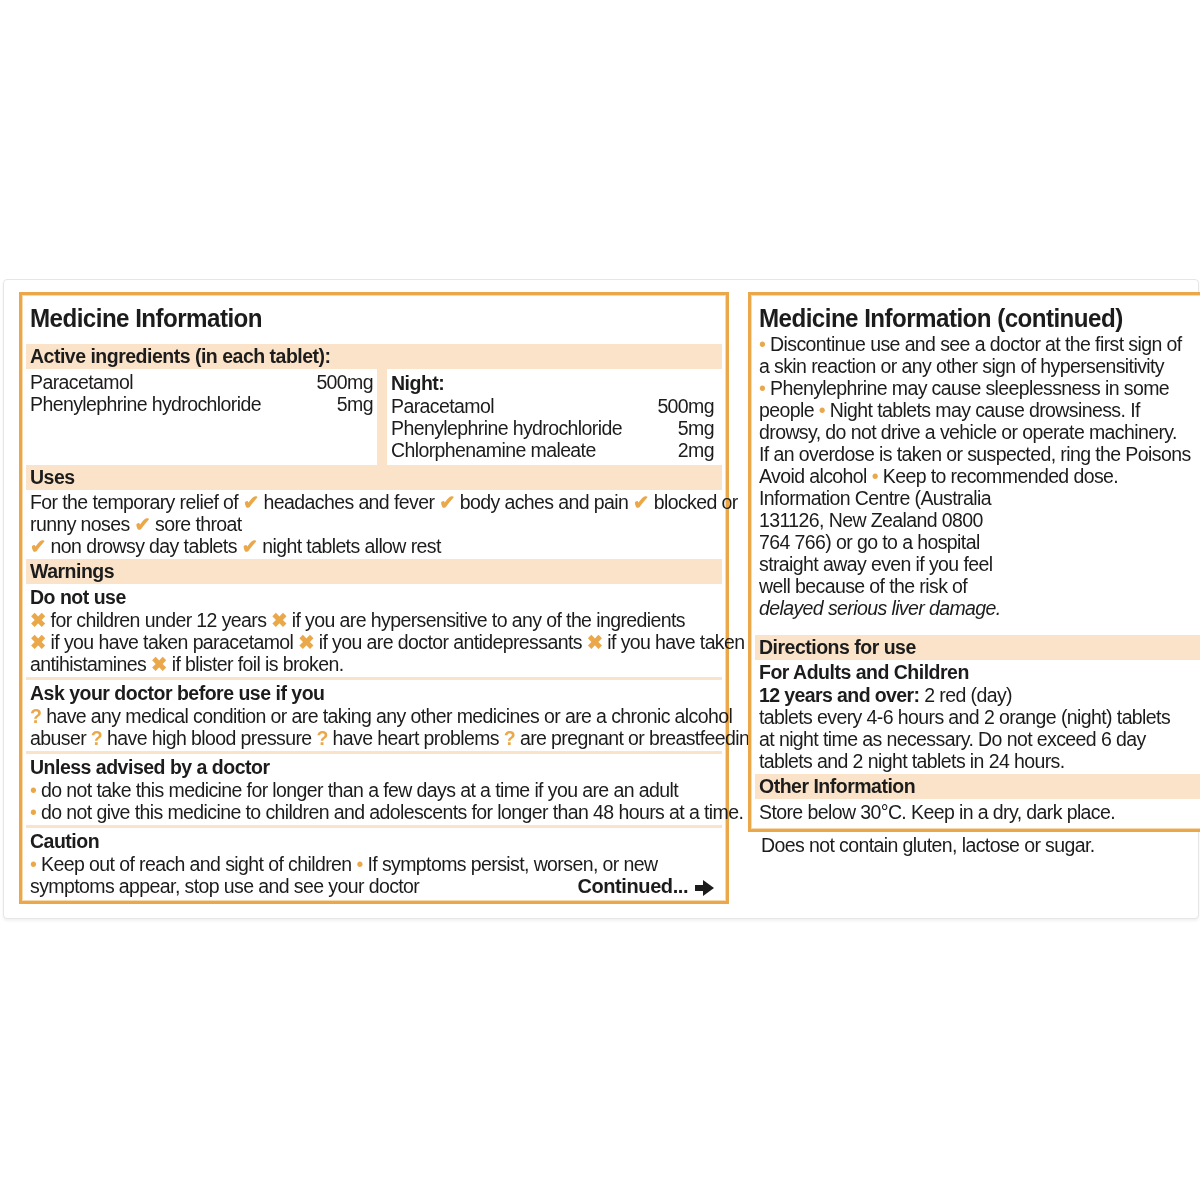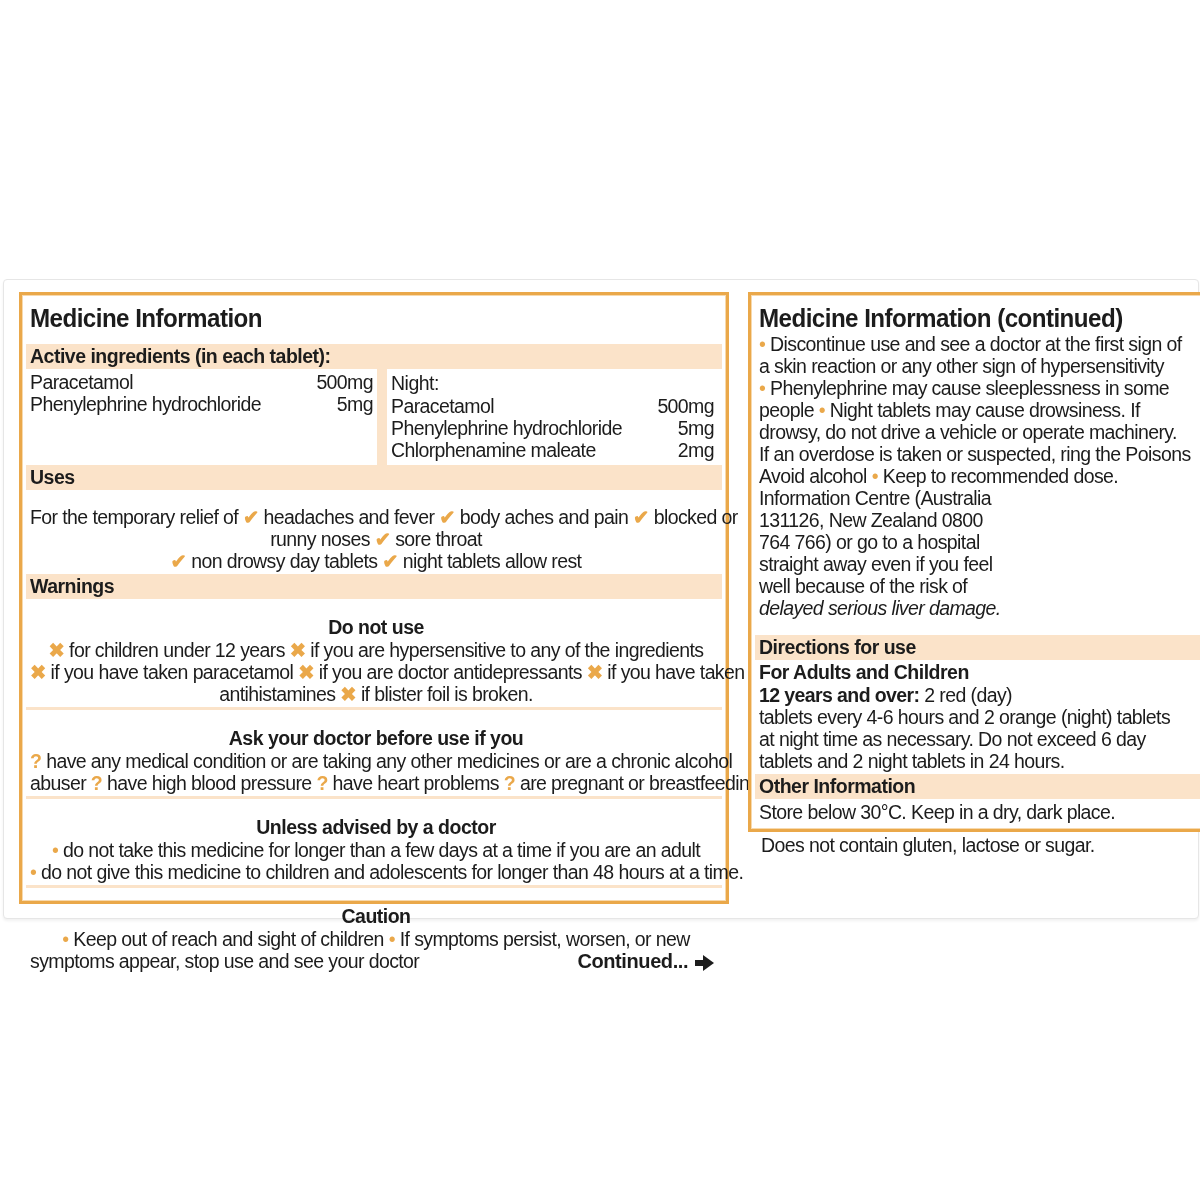--- a/index.html
+++ b/index.html
@@ -26,21 +26,21 @@
   .row { display:flex; justify-content:space-between; }
   .ingr { display:flex; background:#fbe3c9; margin-left:-4px; padding-left:0; }
   .col { background:#fff; padding:2px 4px 4px 4px; }
   .col1 { width:343px; margin-right:10px; }
   .col2 { flex:1; margin-right:0; padding-right:8px; }
   .cont { font-weight:bold; font-size:20px; letter-spacing:-0.4px; }
   .arrow { display:inline-block; width:0; height:0; border-top:8px solid transparent; border-bottom:8px solid transparent;
            border-left:11px solid #1c1c1c; vertical-align:middle; position:relative; }
   .arrow:before { content:""; position:absolute; left:-19px; top:-3px; width:9px; height:6px; background:#1c1c1c; }
   .foot { position:absolute; left:761px; top:834px; font-size:19.5px; letter-spacing:-0.6px; white-space:nowrap;text-align:center; }
-  .sec { padding:16px 0 2px 0;text-align:center; }
+  .sec { padding:1px 0 2px 0; }
 </style>
 </head>
 <body>
 
 <div class="card"></div>
 
 <div class="panel left">
   <div class="inner">
     <div class="title" style="margin-top:8px;">Medicine Information</div>
     <div class="band" style="margin-top:11px;">Active ingredients (in each tablet):</div>
@@ -50,21 +50,21 @@
           <span>Paracetamol</span>
           <span>500mg</span>
         </div>
         <div class="row txt">
           <span>Phenylephrine hydrochloride</span>
           <span>5mg</span>
         </div>
         <div style="height:22px;"></div>
       </div>
       <div class="col col2">
-        <div class="sub" style="font-weight:normal;">Night:</div>
+        <div class="sub" style="font-weight:bold;">Night:</div>
         <div class="row txt">
           <span>Paracetamol</span>
           <span>500mg</span>
         </div>
         <div class="row txt">
           <span>Phenylephrine hydrochloride</span>
           <span>5mg</span>
         </div>
         <div class="row txt">
           <span>Chlorphenamine maleate</span>

